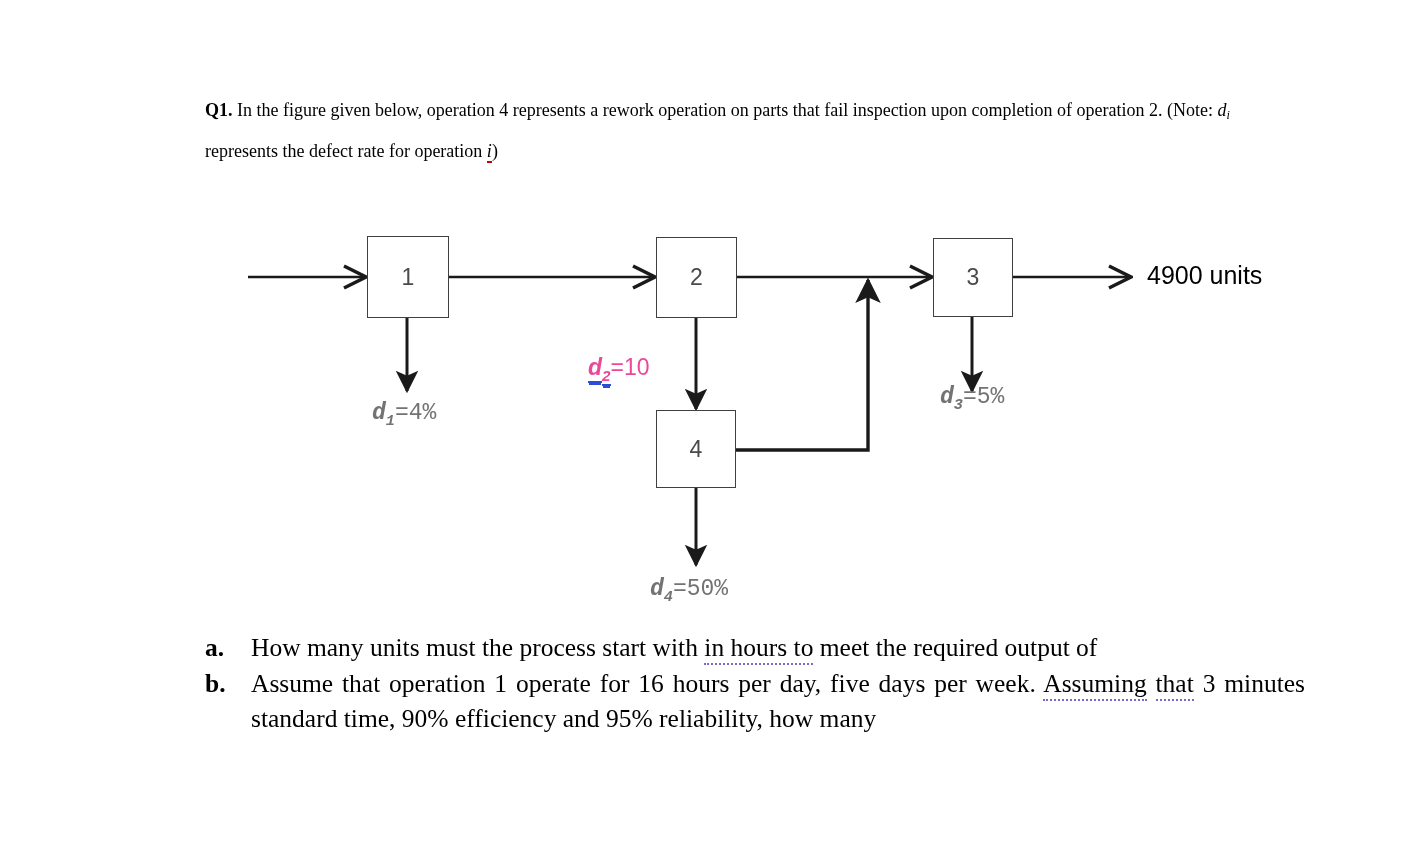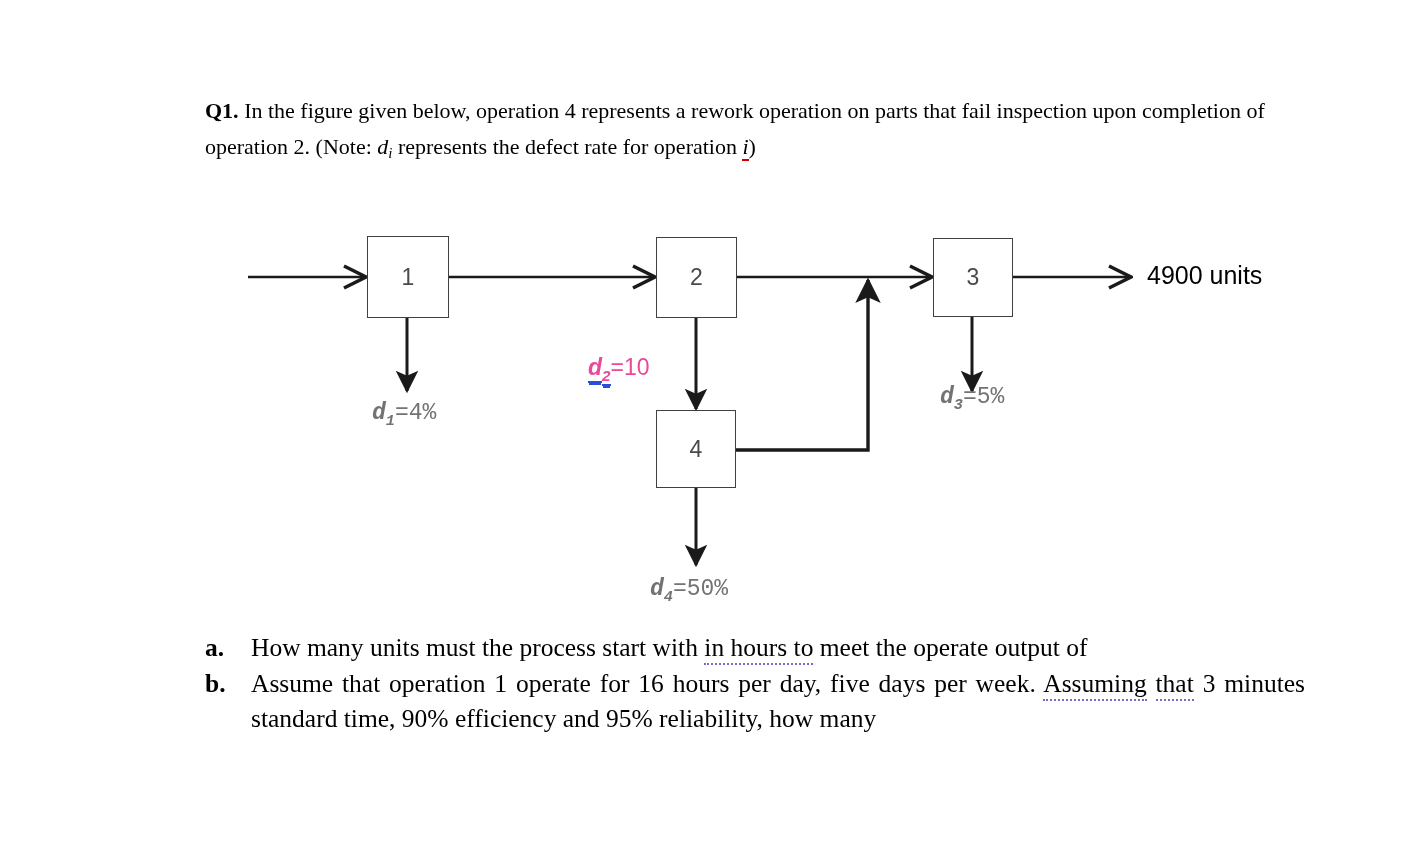--- a/index.html
+++ b/index.html
@@ -16,21 +16,21 @@
     color: #000000;
   }
 
   
   #stem {
     position: absolute;
     left: 205px;
     top: 93px;
     width: 1095px;
     font-family: "Liberation Serif", serif;
-    font-size: 22px;
+    font-size: 18px;
     line-height: 35.5px;
     text-align: left;
   }
   #stem b { font-weight: bold; }
   .ital { font-style: italic; }
   .sub {
     font-size: 0.68em;
     vertical-align: -0.28em;
     font-style: italic;
   }
@@ -221,21 +221,21 @@
 
 <div class="dlabel" id="d4label"><span class="dv">d</span><span class="dsub">4</span><span class="drest">=50%</span></div>
 
 <div id="outputLabel">4900 units</div>
 
 <div id="parts">
 
   <div class="part">
     <div class="part-marker">a.</div>
     <div class="part-body">
-      <span>How many units must the process start with </span><span class="gram">in hours to</span><span> meet the operate output of</span>
+      <span>How many units must the process start with </span><span class="gram">in hours to</span><span> meet the required output of</span>
     </div>
   </div>
 
   <div class="part">
     <div class="part-marker">b.</div>
     <div class="part-body">
       <span>Assume that operation 1 operate for 16 hours per day, five days per week. </span><span class="gram">Assuming</span>
       <span class="gram">that</span><span> 3 minutes standard time, 90% efficiency and 95% reliability, how many</span>
     </div>
   </div>

